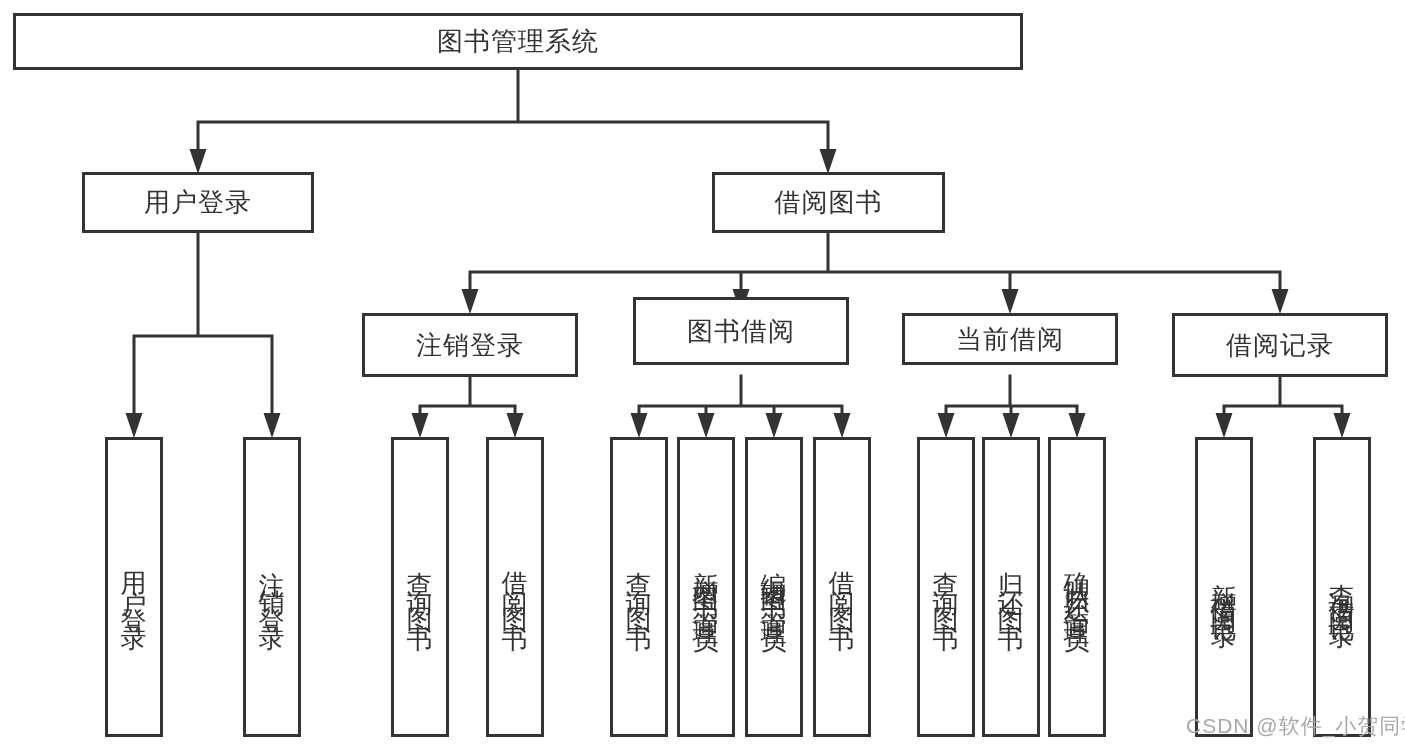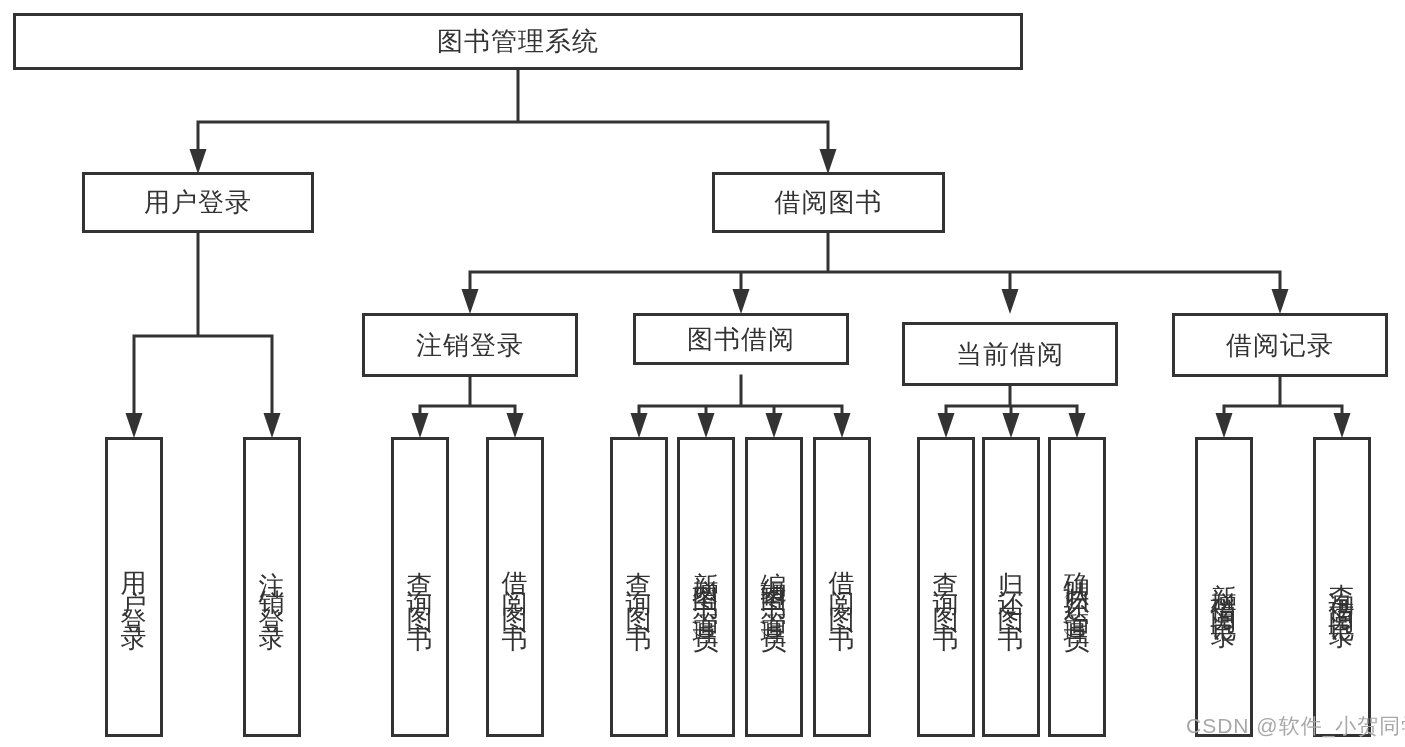--- a/index.html
+++ b/index.html
@@ -139,24 +139,24 @@
   <div class="box" style="left:82px;top:172px;width:232px;height:61px">
     <span>用户登录</span>
   </div>
   <div class="box" style="left:712px;top:172px;width:233px;height:61px">
     <span>借阅图书</span>
   </div>
 
   <div class="box" style="left:362px;top:313px;width:216px;height:64px">
     <span>注销登录</span>
   </div>
-  <div class="box" style="left:633px;top:313px;width:216px;height:52px">
+  <div class="box" style="left:633px;top:297px;width:216px;height:68px">
     <span>图书借阅</span>
   </div>
-  <div class="box" style="left:902px;top:322px;width:216px;height:64px">
+  <div class="box" style="left:902px;top:313px;width:216px;height:52px">
     <span>当前借阅</span>
   </div>
   <div class="box" style="left:1172px;top:313px;width:216px;height:64px">
     <span>借阅记录</span>
   </div>
 
   <div class="box leaf" style="left:105px">
     <span class="vtext">用户登录</span>
   </div>
   <div class="box leaf" style="left:243px">

